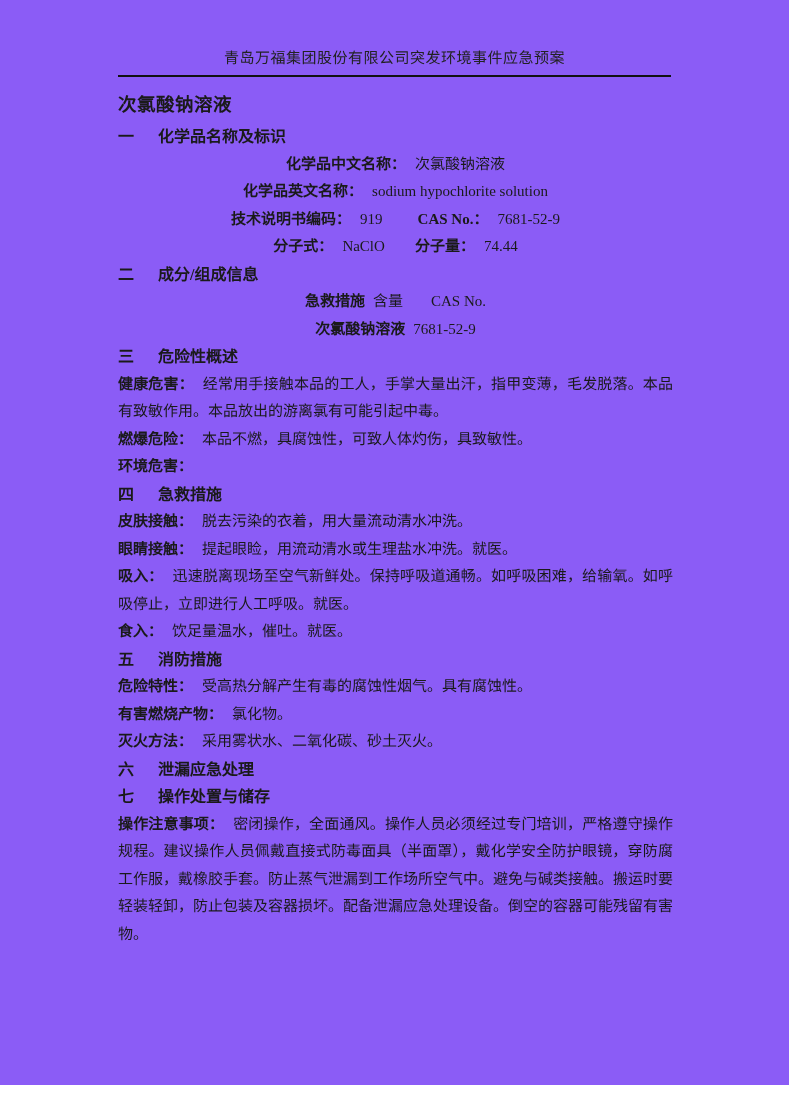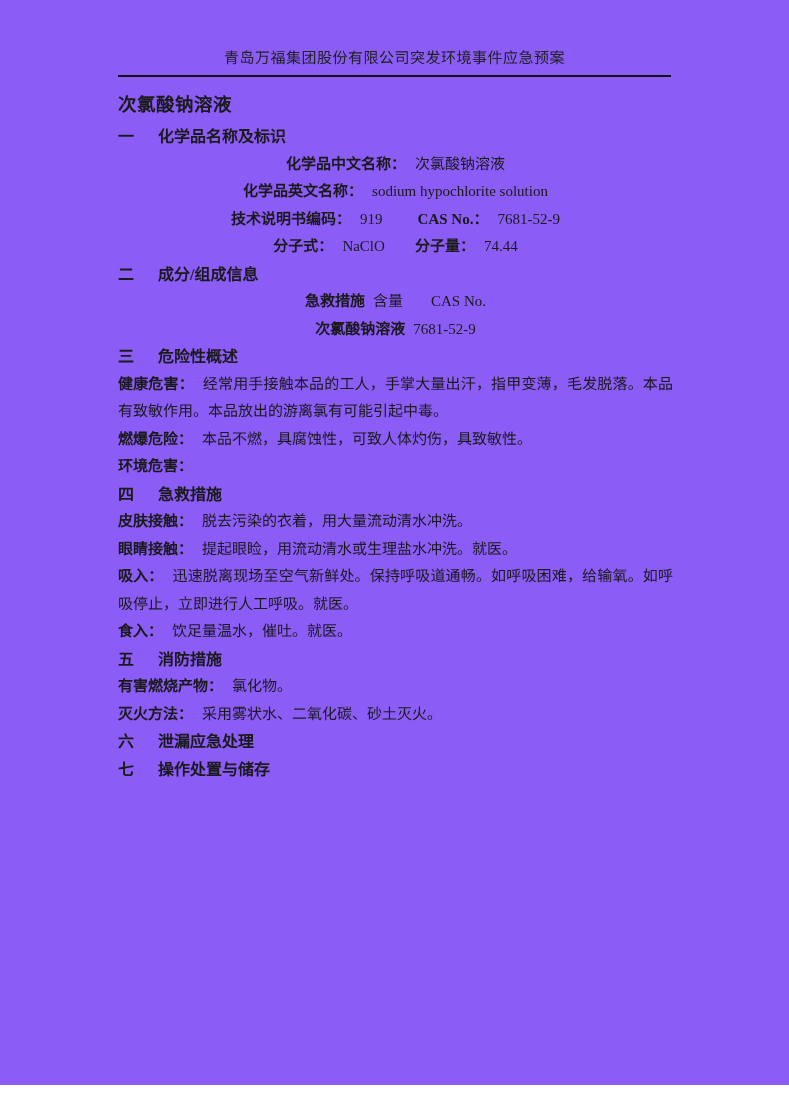--- a/index.html
+++ b/index.html
@@ -101,23 +101,25 @@
     <p class="para"><span class="lbl">燃爆危险：</span><span class="v">本品不燃，具腐蚀性，可致人体灼伤，具致敏性。</span></p>
     <p class="para"><span class="lbl">环境危害：</span><span class="v"></span></p>
 
     <h2 class="sec-heading"><span class="h-num">四</span><span class="h-text">急救措施</span></h2>
     <p class="para"><span class="lbl">皮肤接触：</span><span class="v">脱去污染的衣着，用大量流动清水冲洗。</span></p>
     <p class="para"><span class="lbl">眼睛接触：</span><span class="v">提起眼睑，用流动清水或生理盐水冲洗。就医。</span></p>
     <p class="para"><span class="lbl">吸入：</span><span class="v">迅速脱离现场至空气新鲜处。保持呼吸道通畅。如呼吸困难，给输氧。如呼吸停止，立即进行人工呼吸。就医。</span></p>
     <p class="para"><span class="lbl">食入：</span><span class="v">饮足量温水，催吐。就医。</span></p>
 
     <h2 class="sec-heading"><span class="h-num">五</span><span class="h-text">消防措施</span></h2>
+    <p class="para"><span class="lbl">危险特性：</span><span class="v">受高热分解产生有毒的腐蚀性烟气。具有腐蚀性。</span></p>
     <p class="para"><span class="lbl">有害燃烧产物：</span><span class="v">氯化物。</span></p>
     <p class="para"><span class="lbl">灭火方法：</span><span class="v">采用雾状水、二氧化碳、砂土灭火。</span></p>
 
     <h2 class="sec-heading"><span class="h-num">六</span><span class="h-text">泄漏应急处理</span></h2>
 
     <h2 class="sec-heading"><span class="h-num">七</span><span class="h-text">操作处置与储存</span></h2>
+    <p class="para"><span class="lbl">操作注意事项：</span><span class="v">密闭操作，全面通风。操作人员必须经过专门培训，严格遵守操作规程。建议操作人员佩戴直接式防毒面具（半面罩），戴化学安全防护眼镜，穿防腐工作服，戴橡胶手套。防止蒸气泄漏到工作场所空气中。避免与碱类接触。搬运时要轻装轻卸，防止包装及容器损坏。配备泄漏应急处理设备。倒空的容器可能残留有害物。</span></p>
 
   </div>
 
 
 </div>
 
 </body></html>

